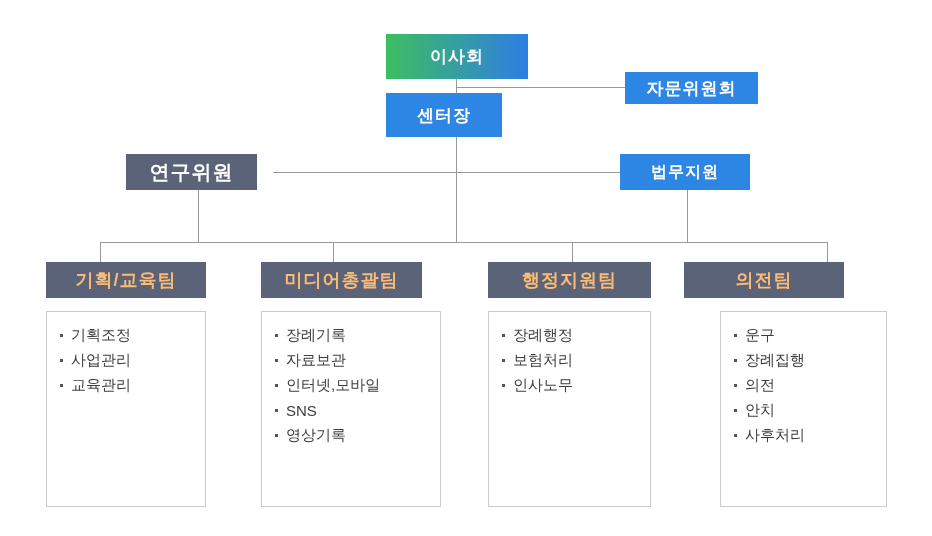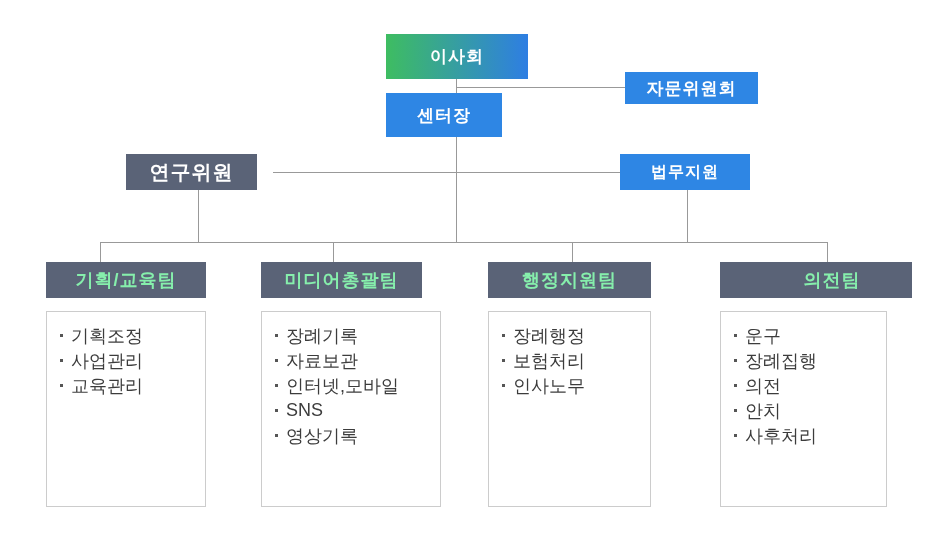--- a/index.html
+++ b/index.html
@@ -19,31 +19,31 @@
   .slate{background:#5a6377;}
 
   .n-board   {left:386px;top:34px;width:142px;height:45px;}
   .n-director{left:386px;top:93px;width:116px;height:44px;font-size:17px;}
   .n-advisory{left:625px;top:72px;width:133px;height:32px;font-size:17px;}
   .n-research{left:126px;top:154px;width:131px;height:36px;font-size:20px;}
   .n-legal   {left:620px;top:154px;width:130px;height:36px;font-size:16px;}
 
   
   .team-header{position:absolute;top:262px;height:36px;display:flex;align-items:center;
-               justify-content:center;background:#5a6377;color:#86efac;font-weight:bold;
+               justify-content:center;background:#5a6377;color:#fdba74;font-weight:bold;
                font-size:18px;letter-spacing:1px;}
   .t1{left:46px;width:160px;} .t2{left:261px;width:161px;}
-  .t3{left:488px;width:163px;} .t4{left:720px;width:160px;padding-left:32px;}
+  .t3{left:488px;width:163px;} .t4{left:684px;width:160px;}
 
   .team-list{position:absolute;top:311px;height:196px;border:1px solid #cccccc;
              background:#ffffff;box-sizing:border-box;padding:11px 4px 0 13px;}
   .l1{left:46px;width:160px;} .l2{left:261px;width:180px;}
   .l3{left:488px;width:163px;} .l4{left:720px;width:167px;}
 
-  .item{display:flex;align-items:center;height:25px;font-size:18px;color:#3c3c3c;
+  .item{display:flex;align-items:center;height:25px;font-size:15px;color:#3c3c3c;
         white-space:nowrap;}
   .bullet{width:3px;height:3px;background:#555555;margin:0 8px 0 0;flex:0 0 auto;}
 </style>
 </head>
 <body>
 
 <div class="canvas">
 
   <div class="line v" style="left:456px;top:78px;height:15px;"></div>
   <div class="line h" style="left:456px;top:87px;width:169px;"></div>

